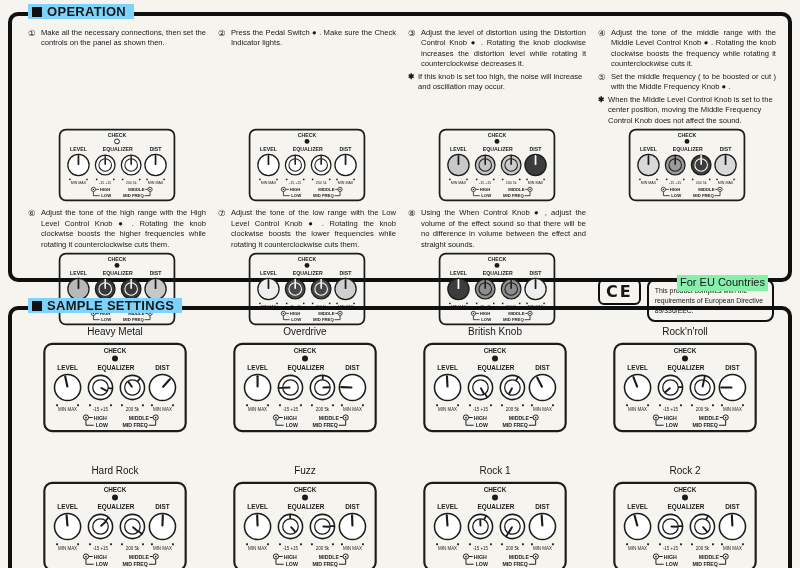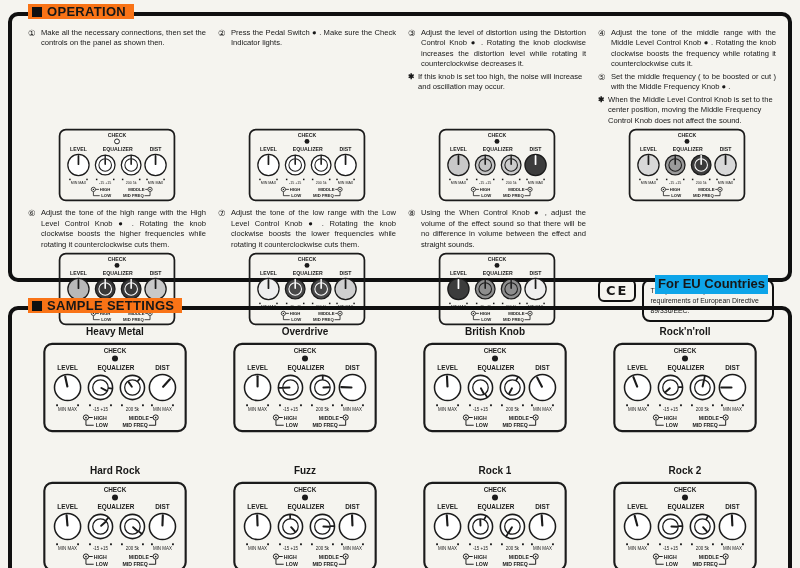--- a/index.html
+++ b/index.html
@@ -8,56 +8,56 @@
     background:#f5f4ef;
     font-family:"Liberation Sans",sans-serif;color:#171717;
   }
   .section-box{
     position:absolute;left:8px;border:4px solid #101010;border-radius:10px;
     box-sizing:border-box;
   }
   #op-box{top:12px;width:784px;height:270px;}
   #sm-box{top:306px;width:784px;height:300px;}
   .section-header{
-    position:absolute;top:-12px;left:16px;background:#f97316;
+    position:absolute;top:-12px;left:16px;background:#7dd3fc;
     padding:0 8px 0 4px;display:flex;align-items:center;gap:5px;
     font-weight:bold;font-size:13px;letter-spacing:.3px;white-space:nowrap;
   }
   .sq{width:10px;height:10px;background:#101010;display:inline-block;}
   .op-grid{
     display:grid;grid-template-columns:repeat(4,1fr);
     column-gap:12px;padding:12px 12px 4px 16px;box-sizing:border-box;height:100%;
   }
   .op-cell{display:flex;flex-direction:column;font-size:7.6px;line-height:1.38;}
   .step{display:flex;gap:3px;margin-bottom:2px;text-align:justify;}
   .stepnum{flex:0 0 10px;font-size:8.5px;line-height:1.2;}
   .note{display:flex;gap:3px;margin-bottom:2px;}
   .note .mark{flex:0 0 7px;font-weight:bold;}
   .panel-slot{display:flex;justify-content:center;margin-top:auto;margin-bottom:6px;}
   .panel-slot.op{margin-top:auto;}
   .sm-grid{
     display:grid;grid-template-columns:repeat(4,1fr);grid-template-rows:1fr 1fr;
     padding:10px 8px 4px 8px;box-sizing:border-box;height:100%;
   }
   .sm-cell{display:flex;flex-direction:column;align-items:center;justify-content:flex-start;}
-  .preset-title{font-weight:bold;font-size:10px;margin:6px 0 5px 0;}
+  .preset-title{font-weight:normal;font-size:10px;margin:6px 0 5px 0;}
   
   .eu-wrap{margin-top:auto;margin-bottom:10px;display:flex;align-items:flex-start;gap:6px;padding-right:2px;}
   .ce-box{
     border:2px solid #101010;border-radius:6px;padding:3px 6px;
-    font-family:"DejaVu Sans",sans-serif;font-weight:bold;font-size:13px;
+    font-family:"DejaVu Sans",sans-serif;font-weight:bold;font-size:16px;
     letter-spacing:2px;line-height:1;flex:0 0 auto;
   }
   .eu-text-box{
     position:relative;border:2px solid #101010;border-radius:8px;
     padding:5px 6px 4px 6px;font-size:6.9px;line-height:1.45;flex:1;
   }
   .eu-title{
-    position:absolute;top:-6px;right:4px;background:#0ea5e9;
-    font-weight:bold;font-size:13px;padding:0 3px;white-space:nowrap;
+    position:absolute;top:-6px;right:4px;background:#86efac;
+    font-weight:normal;font-size:11px;padding:0 3px;white-space:nowrap;
   }
   svg text{font-family:"Liberation Sans",sans-serif;}
 </style>
 </head>
 <body>
 
 <div class="section-box" id="op-box">
   <div class="section-header">
     <span class="sq"></span>
     <span>OPERATION</span>

